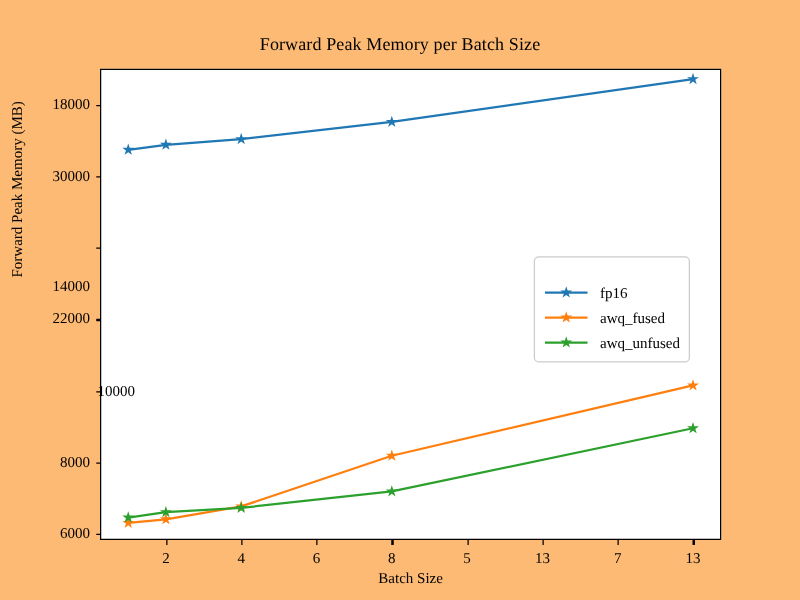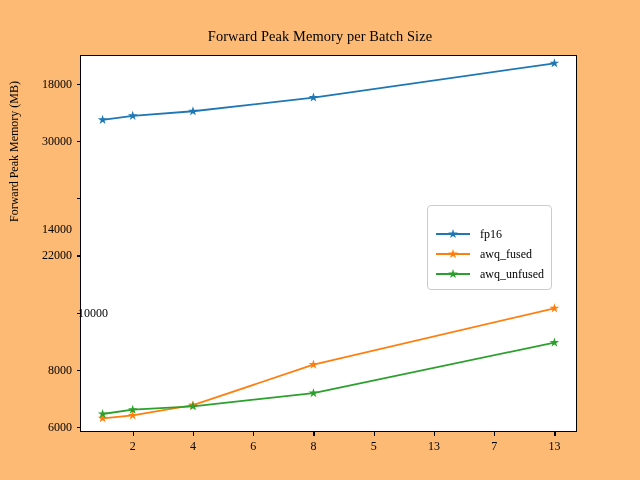--- a/index.html
+++ b/index.html
@@ -185,20 +185,21 @@
       <div class="tick-mark xtick-mark" style="left: 132.712px;"></div>
       <div class="tick-mark xtick-mark" style="left: 192.955px;"></div>
       <div class="tick-mark xtick-mark" style="left: 253.197px;"></div>
       <div class="tick-mark xtick-mark" style="left: 313.439px;"></div>
       <div class="tick-mark xtick-mark" style="left: 373.682px;"></div>
       <div class="tick-mark xtick-mark" style="left: 433.924px;"></div>
       <div class="tick-mark xtick-mark" style="left: 494.167px;"></div>
       <div class="tick-mark xtick-mark" style="left: 554.409px;"></div>
     </div>
 
+  <div id="xlabel">Batch Size</div>
   <div id="ylabel">Forward Peak Memory (MB)</div>
 
   <div id="legend">
       <div class="legend-row">
         <svg class="legend-sample" viewBox="0 0 38 14">
           <line x1="2" y1="7" x2="36" y2="7" stroke="#1f77b4" stroke-width="1.8"></line>
           <polygon points="19.00,2.00 20.12,5.45 23.76,5.45 20.82,7.59 21.94,11.05 19.00,8.91 16.06,11.05 17.18,7.59 14.24,5.45 17.88,5.45" fill="#1f77b4"></polygon>
         </svg>
         <span class="legend-label">fp16</span>
       </div>

